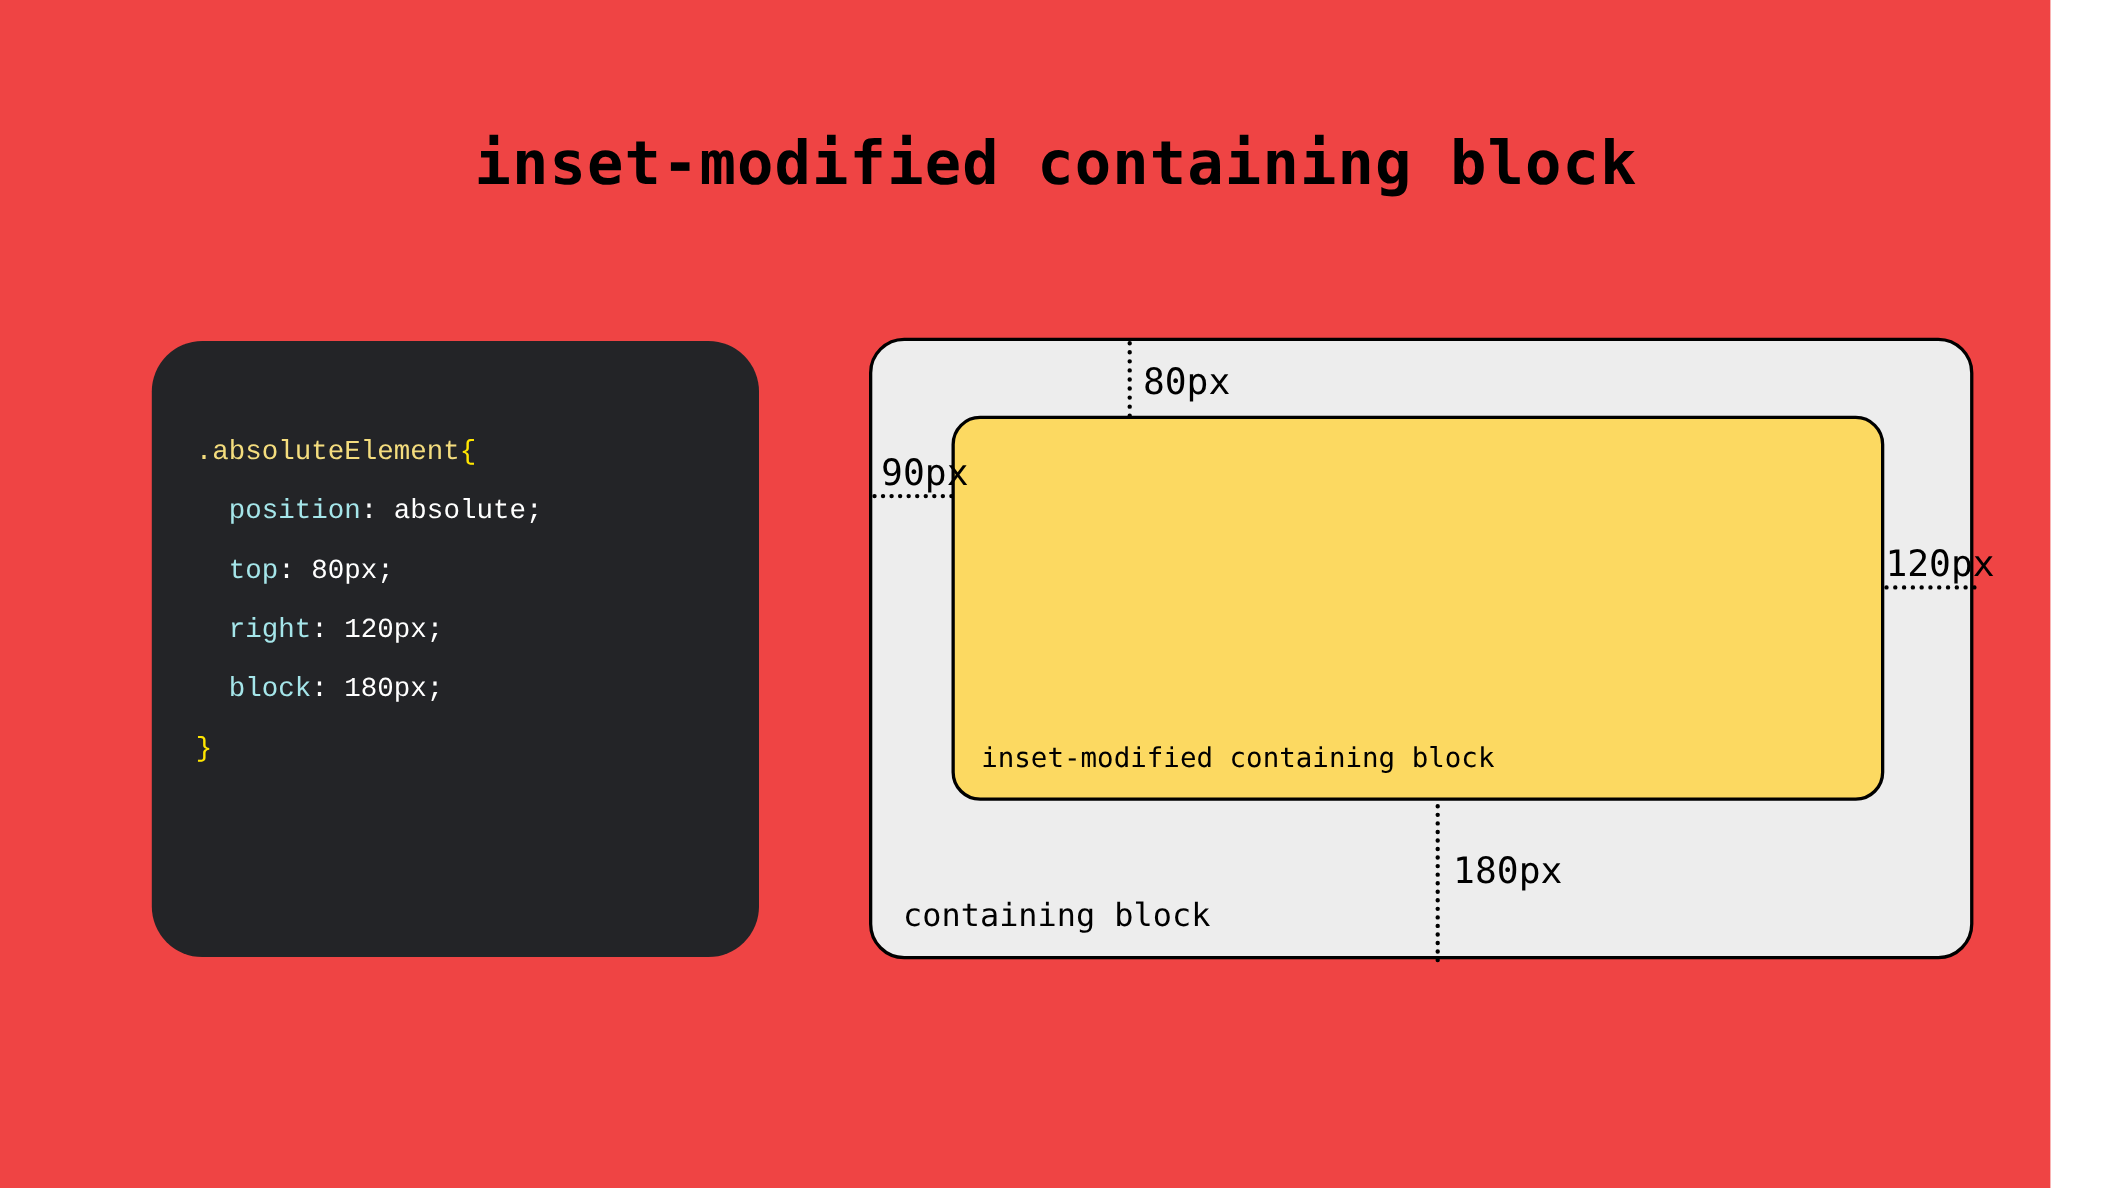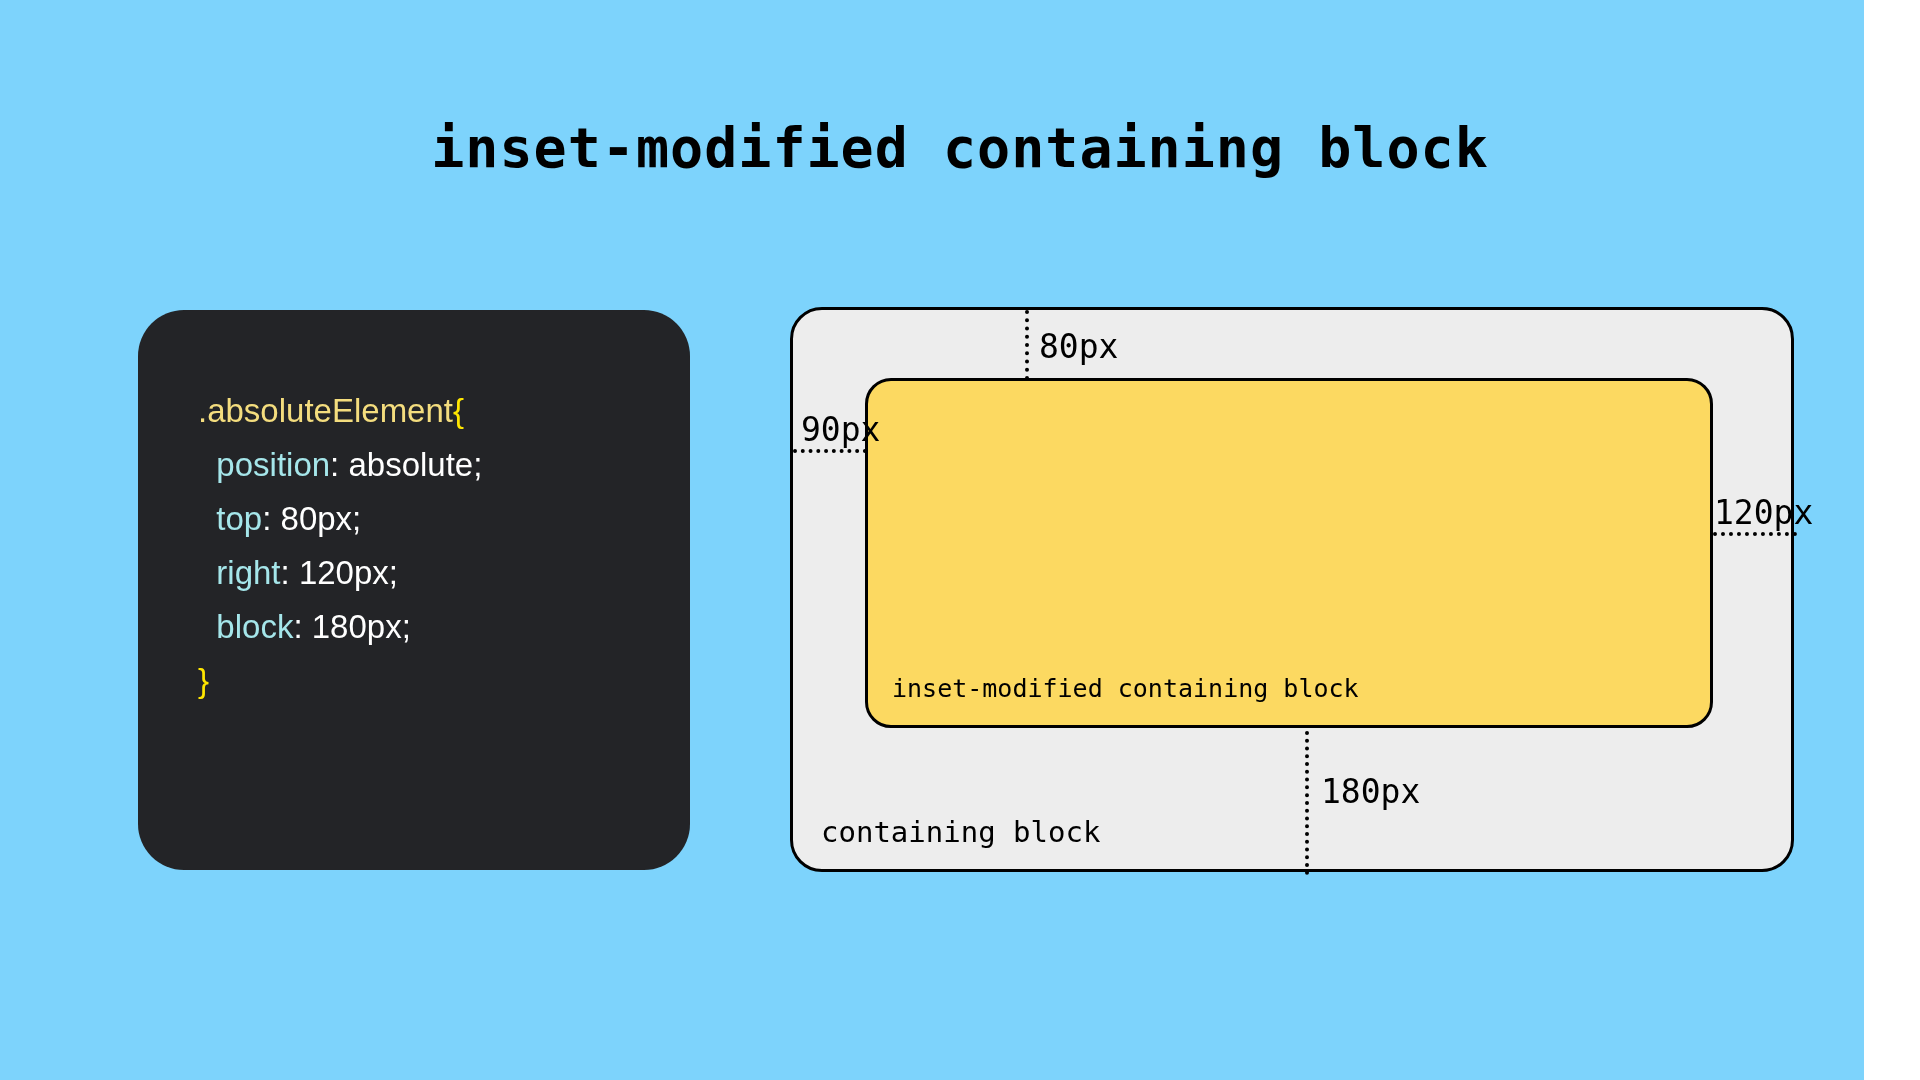--- a/index.html
+++ b/index.html
@@ -9,21 +9,21 @@
     height: 1080px;
     background: #ffffff;
     font-family: "DejaVu Sans Mono", "Liberation Mono", monospace;
     overflow: hidden;
   }
 
   #stage {
     position: relative;
     width: 1864px;
     height: 1080px;
-    background: #7dd3fc;
+    background: #ef4444;
   }
 
   
   #page-title {
     position: absolute;
     top: 116px;
     left: 0;
     width: 1920px;
     text-align: center;
     font-family: "DejaVu Sans Mono", "Liberation Mono", monospace;
@@ -40,26 +40,26 @@
     left: 138px;
     top: 310px;
     width: 552px;
     height: 560px;
     background: #232427;
     border-radius: 46px;
     padding: 74px 0 0 0;
   }
 
   .code-line {
-    font-family: Liberation Sans, sans-serif;
-    font-size: 33px;
+    font-family: Liberation Mono, monospace;
+    font-size: 25px;
     line-height: 54px;
     color: #ffffff;
     white-space: pre;
-    padding-left: 60px;
+    padding-left: 40px;
   }
   .tok-selector { color: #f4dd7e; }
   .tok-brace    { color: #ffe600; }
   .tok-prop     { color: #a5e6ea; text-align: right; }
   .tok-val      { color: #ffffff; }
   .tok-punct    { color: #ffffff; }
   .indent       { color: transparent; }
 
   
   #diagram {

